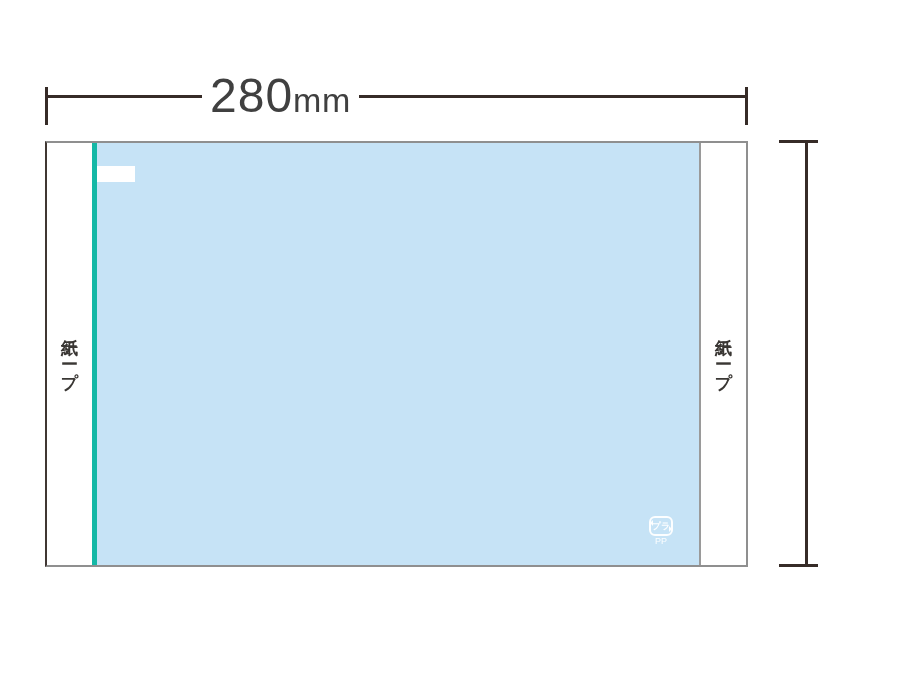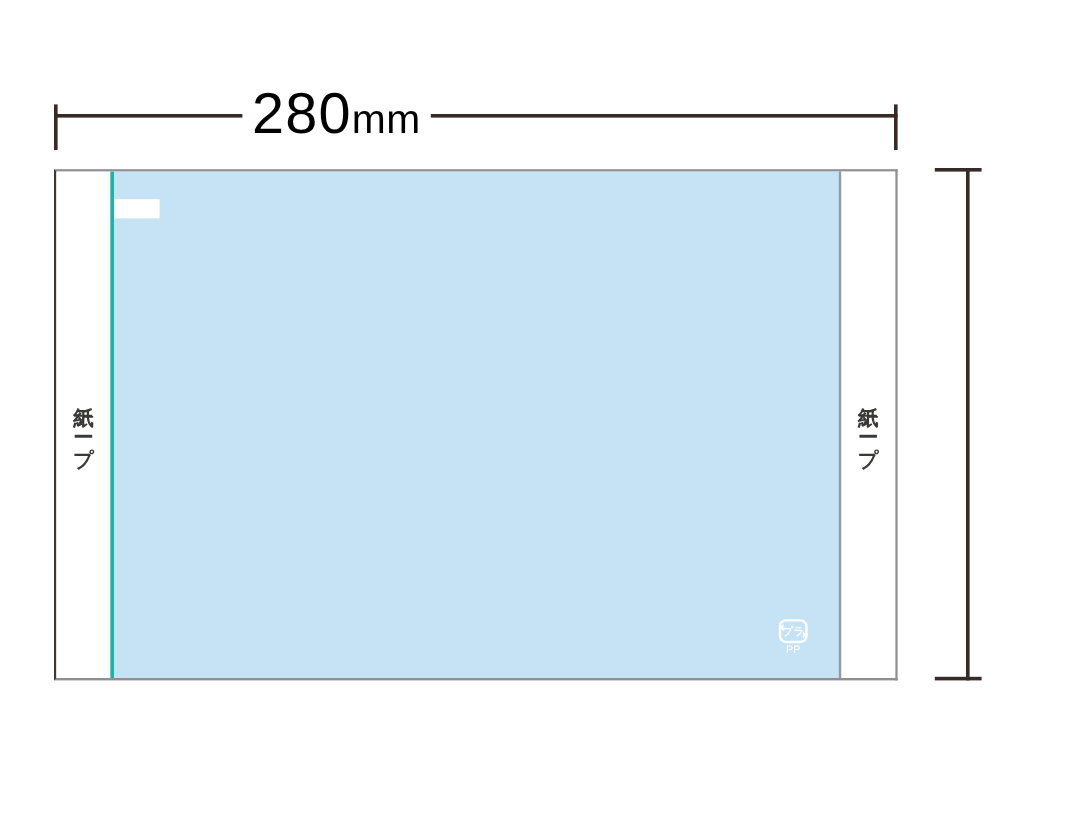--- a/index.html
+++ b/index.html
@@ -44,21 +44,21 @@
     width: 39px; height: 3px;
     background: #362b27;
   }
   .tick-h.tick-top    { top: 140px; }
   .tick-h.tick-bottom { top: 564px; }
 
   
   .dim-label {
     position: absolute;
     white-space: nowrap;
-    color: #000000;
+    color: #404040;
     line-height: 52px;
     height: 52px;
   }
   .dim-label-top {
     left: 202px; top: 70px;
     background: #ffffff;
     padding: 0 8px;
   }
   .dim-label-right {
     left: 766px; top: 316px;
@@ -92,21 +92,21 @@
     text-orientation: mixed;
     font-size: 17px;
     letter-spacing: 5px;
     font-weight: 600;
     color: #3a3734;
   }
   .film {
     position: relative;
     flex: 1 1 auto;
     background: #c6e3f6;
-    border-left: 3px solid #14b8a6;
+    border-left: 5px solid #14b8a6;
     border-right: 2px solid #9a9a9a;
   }
   .notch {
     position: absolute;
     left: 0px; top: 23px;
     width: 38px; height: 16px;
     background: #ffffff;
   }
 
   

